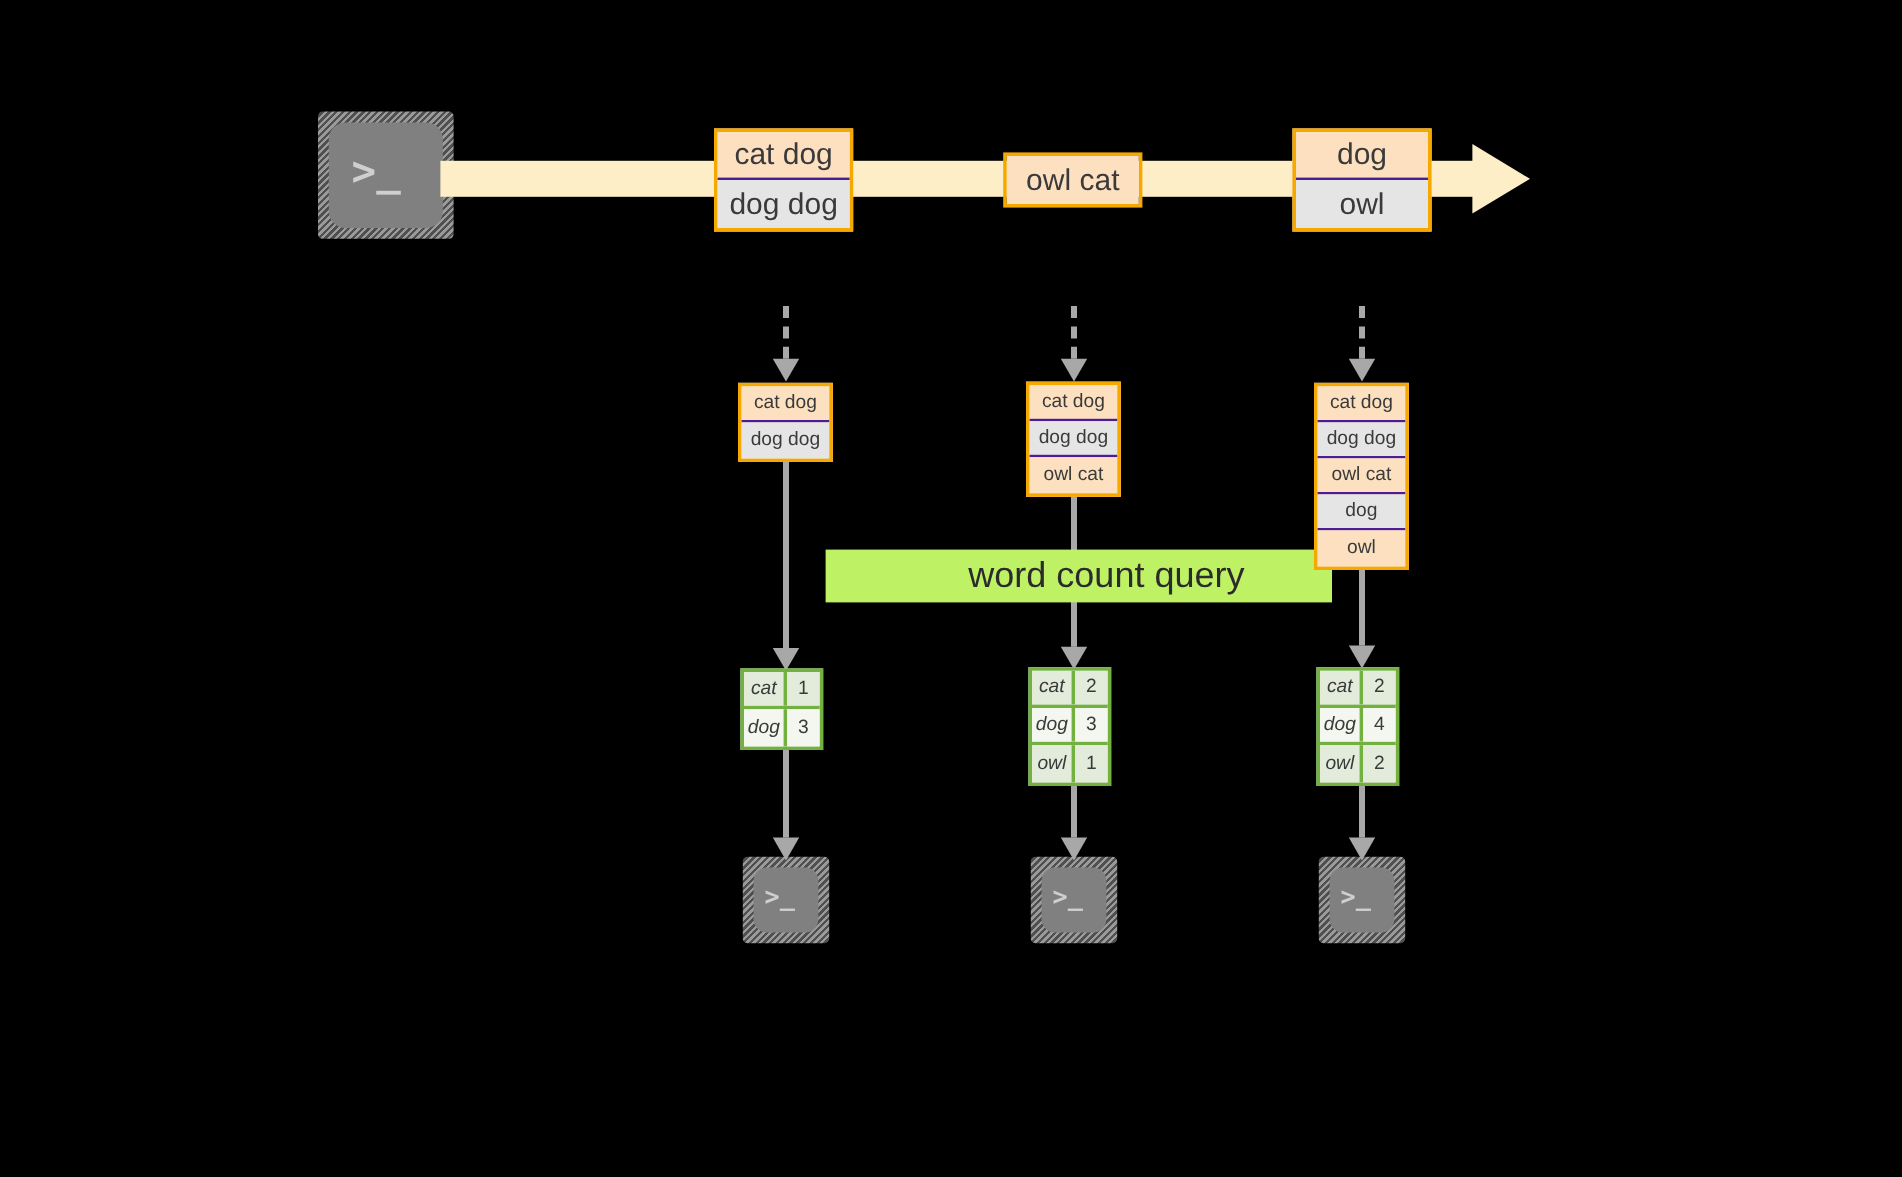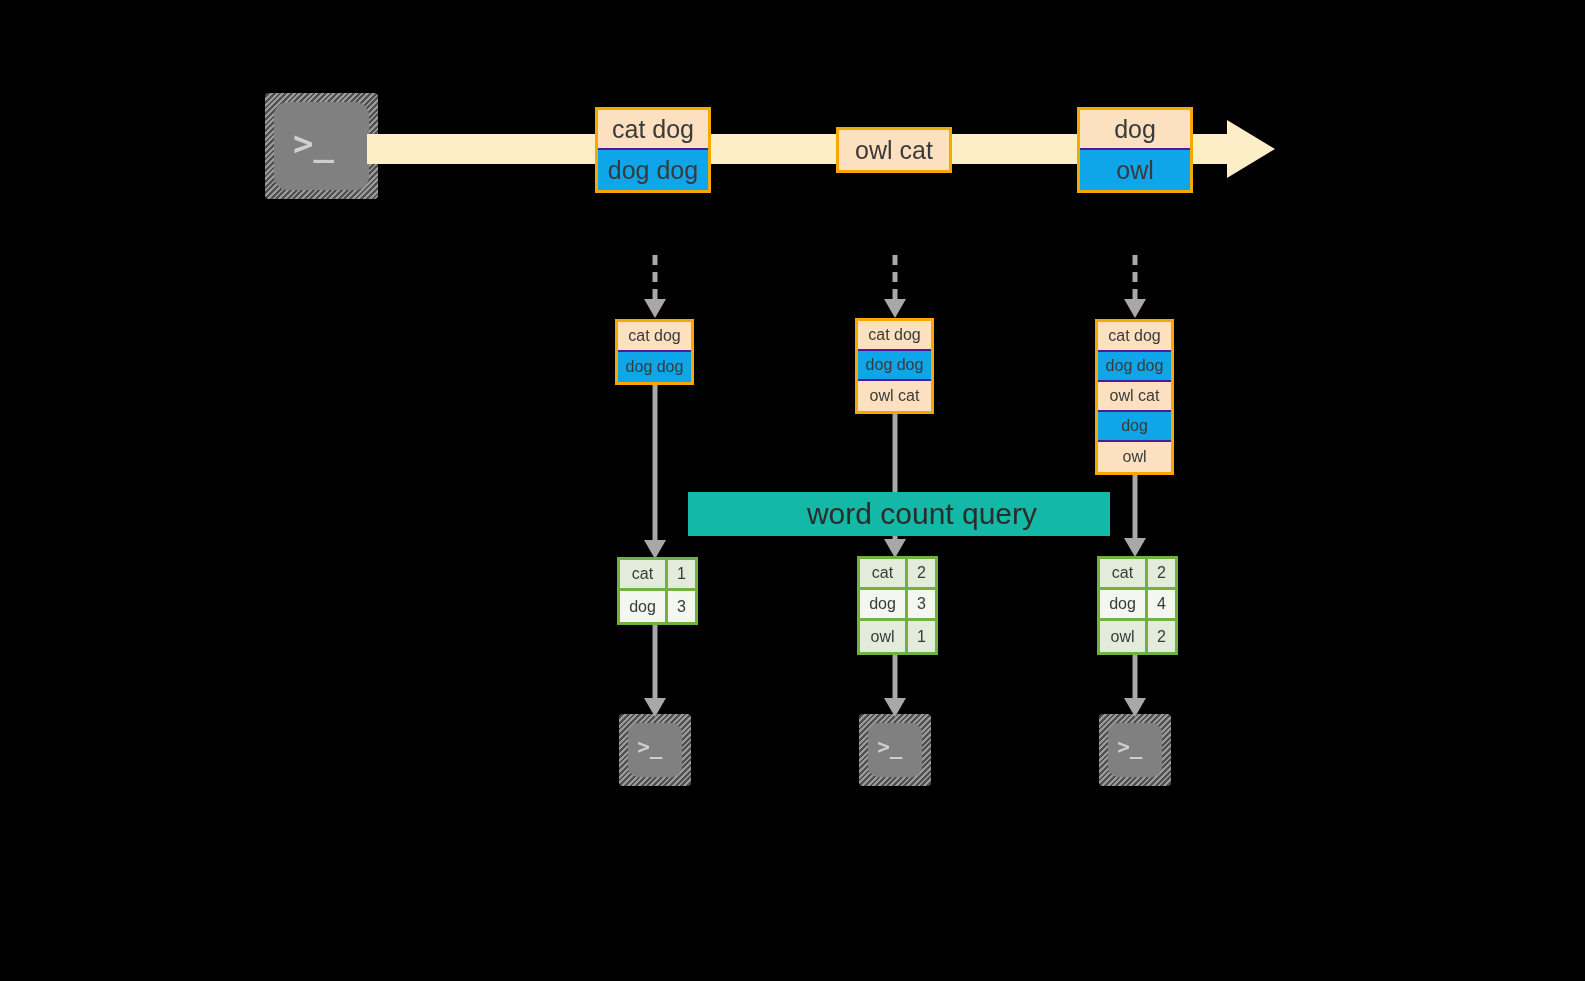--- a/index.html
+++ b/index.html
@@ -77,21 +77,21 @@
   .evt .cell {
     border-bottom: 2px solid #4c1d95;
     background: #fce0c0;
     display: flex;
     align-items: center;
     justify-content: center;
     color: #3a3a3a;
     white-space: nowrap;
   }
   .evt .cell:last-child { border-bottom: none; }
-  .evt .cell.lite { background: #0ea5e9; }
+  .evt .cell.lite { background: #e5e5e5; }
 
   
   .evt.big .cell { height: 40px; font-size: 25px; }
   
   .evt.sm .cell { height: 30px; font-size: 16px; }
 
   
   .res {
     position: absolute;
     border: 3px solid #72b13f;
@@ -110,21 +110,21 @@
   .res .row .v {
     display: flex;
     align-items: center;
     justify-content: center;
     font-size: 16px;
     color: #3a3a3a;
     background: #e3ecdb;
   }
   .res .row.lite .k,
   .res .row.lite .v { background: #f3f7ef; }
-  .res .row .k { width: 48px; border-right: 3px solid #72b13f; }
+  .res .row .k { width: 36px; border-right: 3px solid #72b13f; font-style: italic; }
   .res .row .v { width: 27px; }
 
   
   .conn {
     position: absolute;
     z-index: 3;
   }
   .conn .shaft {
     position: absolute;
     left: 50%;
@@ -145,26 +145,25 @@
     border-left: 11px solid transparent;
     border-right: 11px solid transparent;
     border-top: 19px solid #a8a8a8;
   }
 
   
   #qband {
     position: absolute;
     left: 688px; top: 458px;
     width: 422px; height: 44px;
-    background: #14b8a6;
+    background: #bef264;
     z-index: 5;
     display: flex;
     align-items: center;
     justify-content: center;
-    margin-top: 34px;
   }
   #qband .label {
     font-size: 30px;
     color: #2b2b2b;
     white-space: nowrap;
     padding-left: 46px;
   }
 </style>
 </head>
 <body>

